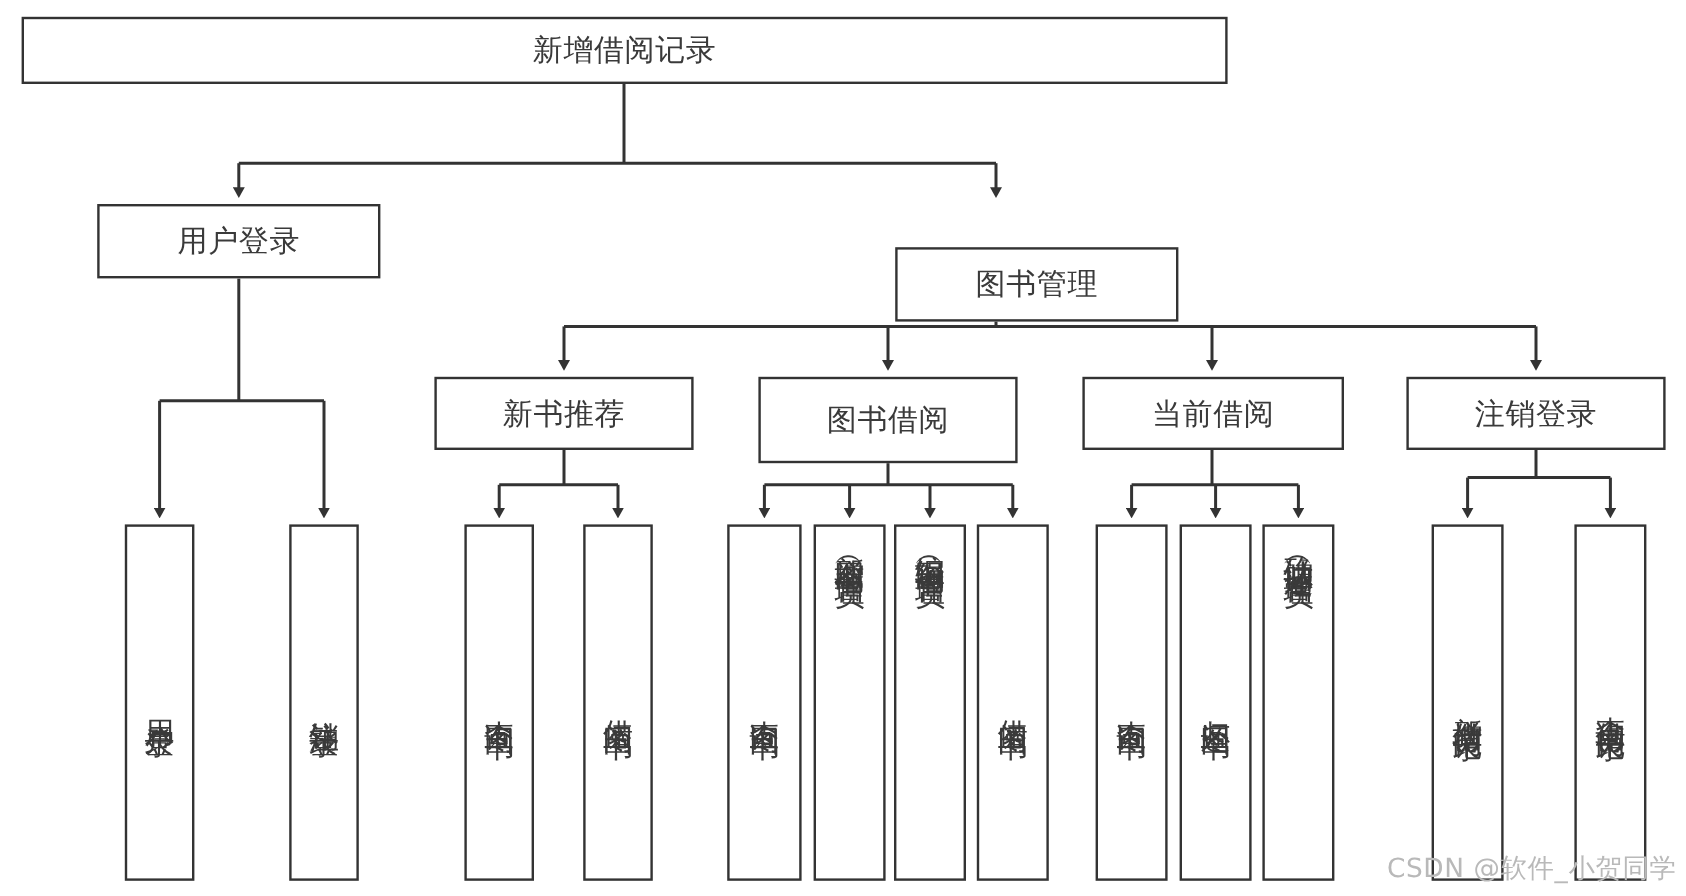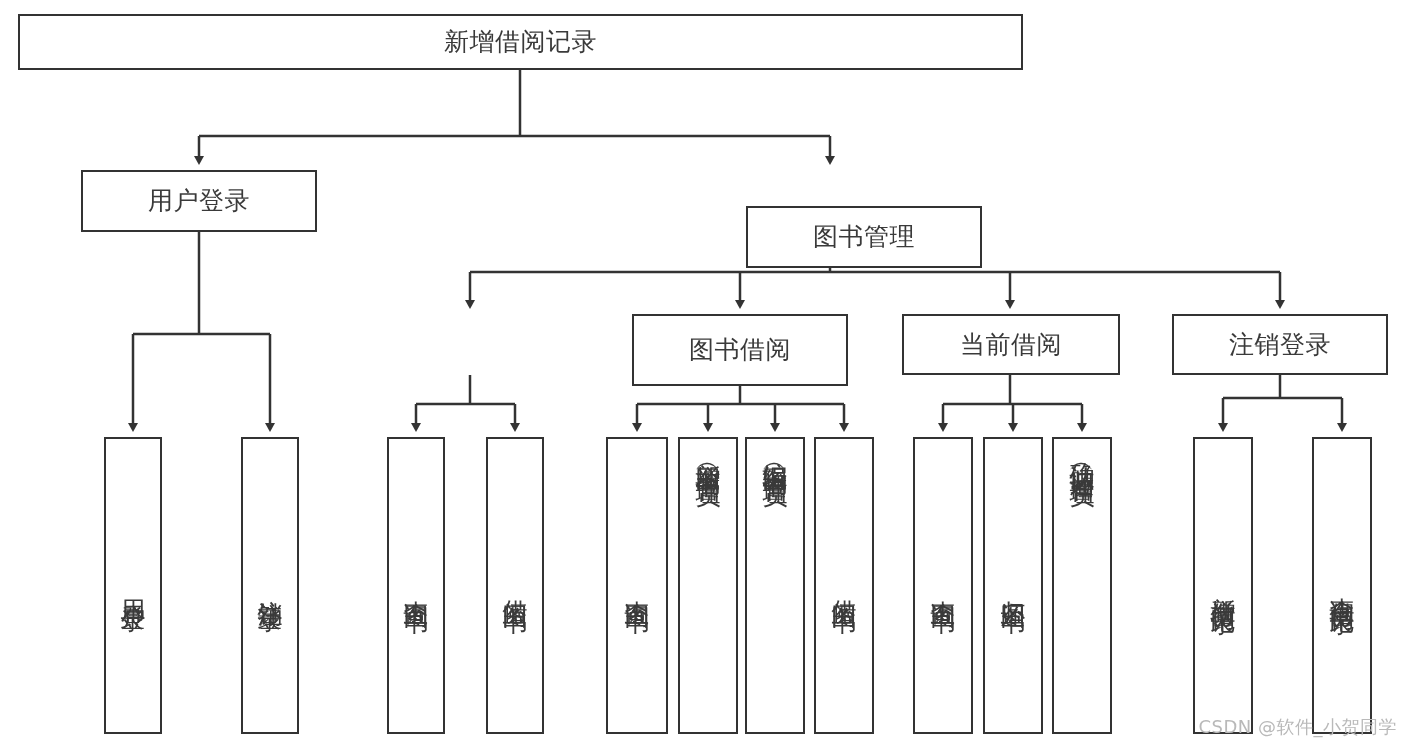--- a/index.html
+++ b/index.html
@@ -57,21 +57,21 @@
     line-height: 1;
   }
   .node.vertical.centered {
     align-items: center;
     padding-top: 0;
   }
   #watermark {
     position: absolute;
     right: 8px;
     bottom: 8px;
-    font-size: 18px;
+    font-size: 22px;
     color: #b9b9b9;
     letter-spacing: 0.5px;
     z-index: 5;
     white-space: nowrap;
     user-select: none;
   }
 </style>
 </head>
 <body>
 
@@ -131,20 +131,23 @@
     <span class="node-label">新增借阅记录</span>
   </div>
 
   <div class="node horizontal" style="left: 81px; top: 170px; width: 236px; height: 62px;">
     <span class="node-label">用户登录</span>
   </div>
   <div class="node horizontal" style="left: 746px; top: 170px; width: 236px; height: 62px; margin-top: 36px;">
     <span class="node-label">图书管理</span>
   </div>
 
+  <div class="node horizontal" style="left: 362px; top: 314px; width: 216px; height: 61px;">
+    <span class="node-label">新书推荐</span>
+  </div>
   <div class="node horizontal" style="left: 632px; top: 314px; width: 216px; height: 72px;">
     <span class="node-label">图书借阅</span>
   </div>
   <div class="node horizontal" style="left: 902px; top: 314px; width: 218px; height: 61px;">
     <span class="node-label">当前借阅</span>
   </div>
   <div class="node horizontal" style="left: 1172px; top: 314px; width: 216px; height: 61px;">
     <span class="node-label">注销登录</span>
   </div>
 

